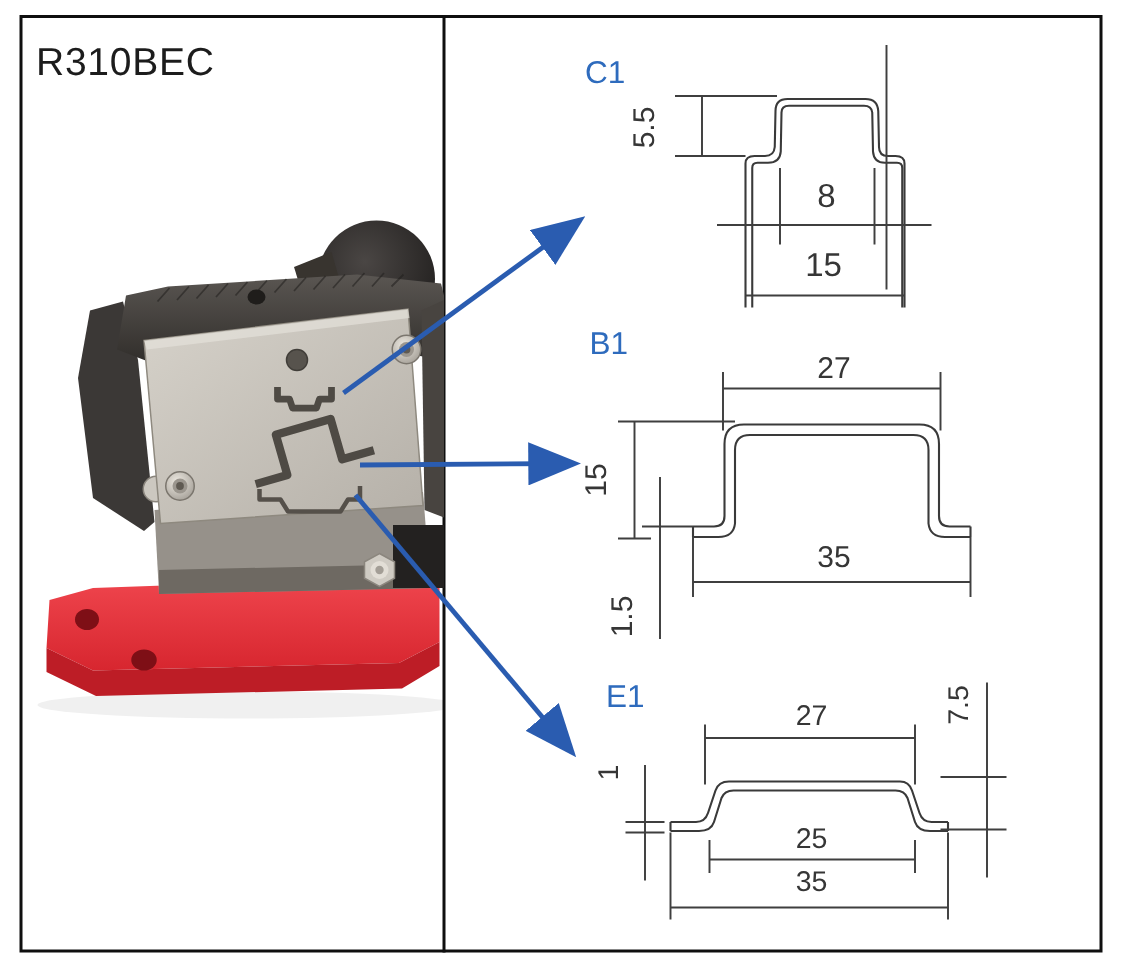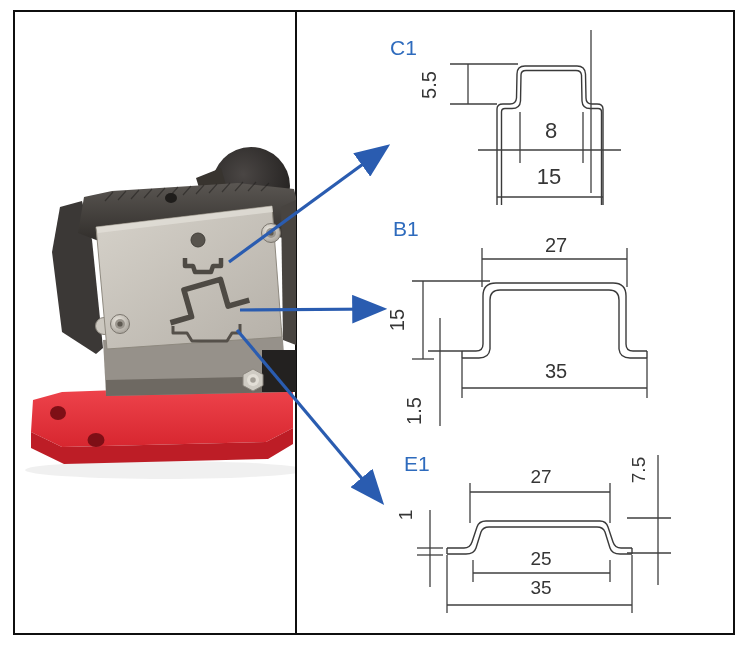--- a/index.html
+++ b/index.html
@@ -20,20 +20,21 @@
   .profline{stroke:#3a3a3a;stroke-width:1.4;fill:none;stroke-linejoin:round;}
 </style>
 </head>
 <body>
 
 <div id="canvas">
 
   <div class="frame"></div>
   <div class="divider"></div>
 
+  <div class="model-title">R310BEC</div>
 
   <svg id="machine-svg" width="283" height="625" viewBox="13 10 283 625">
     <defs>
       <linearGradient id="gPlate" x1="0" y1="0" x2="1" y2="1">
         <stop offset="0" stop-color="#d6d2ca"></stop>
           <stop offset="1" stop-color="#b5b0a8"></stop>
       </linearGradient>
       <linearGradient id="gBar" x1="0" y1="0" x2="0" y2="1">
         <stop offset="0" stop-color="#5a5652"></stop>
           <stop offset="1" stop-color="#302d2a"></stop>

